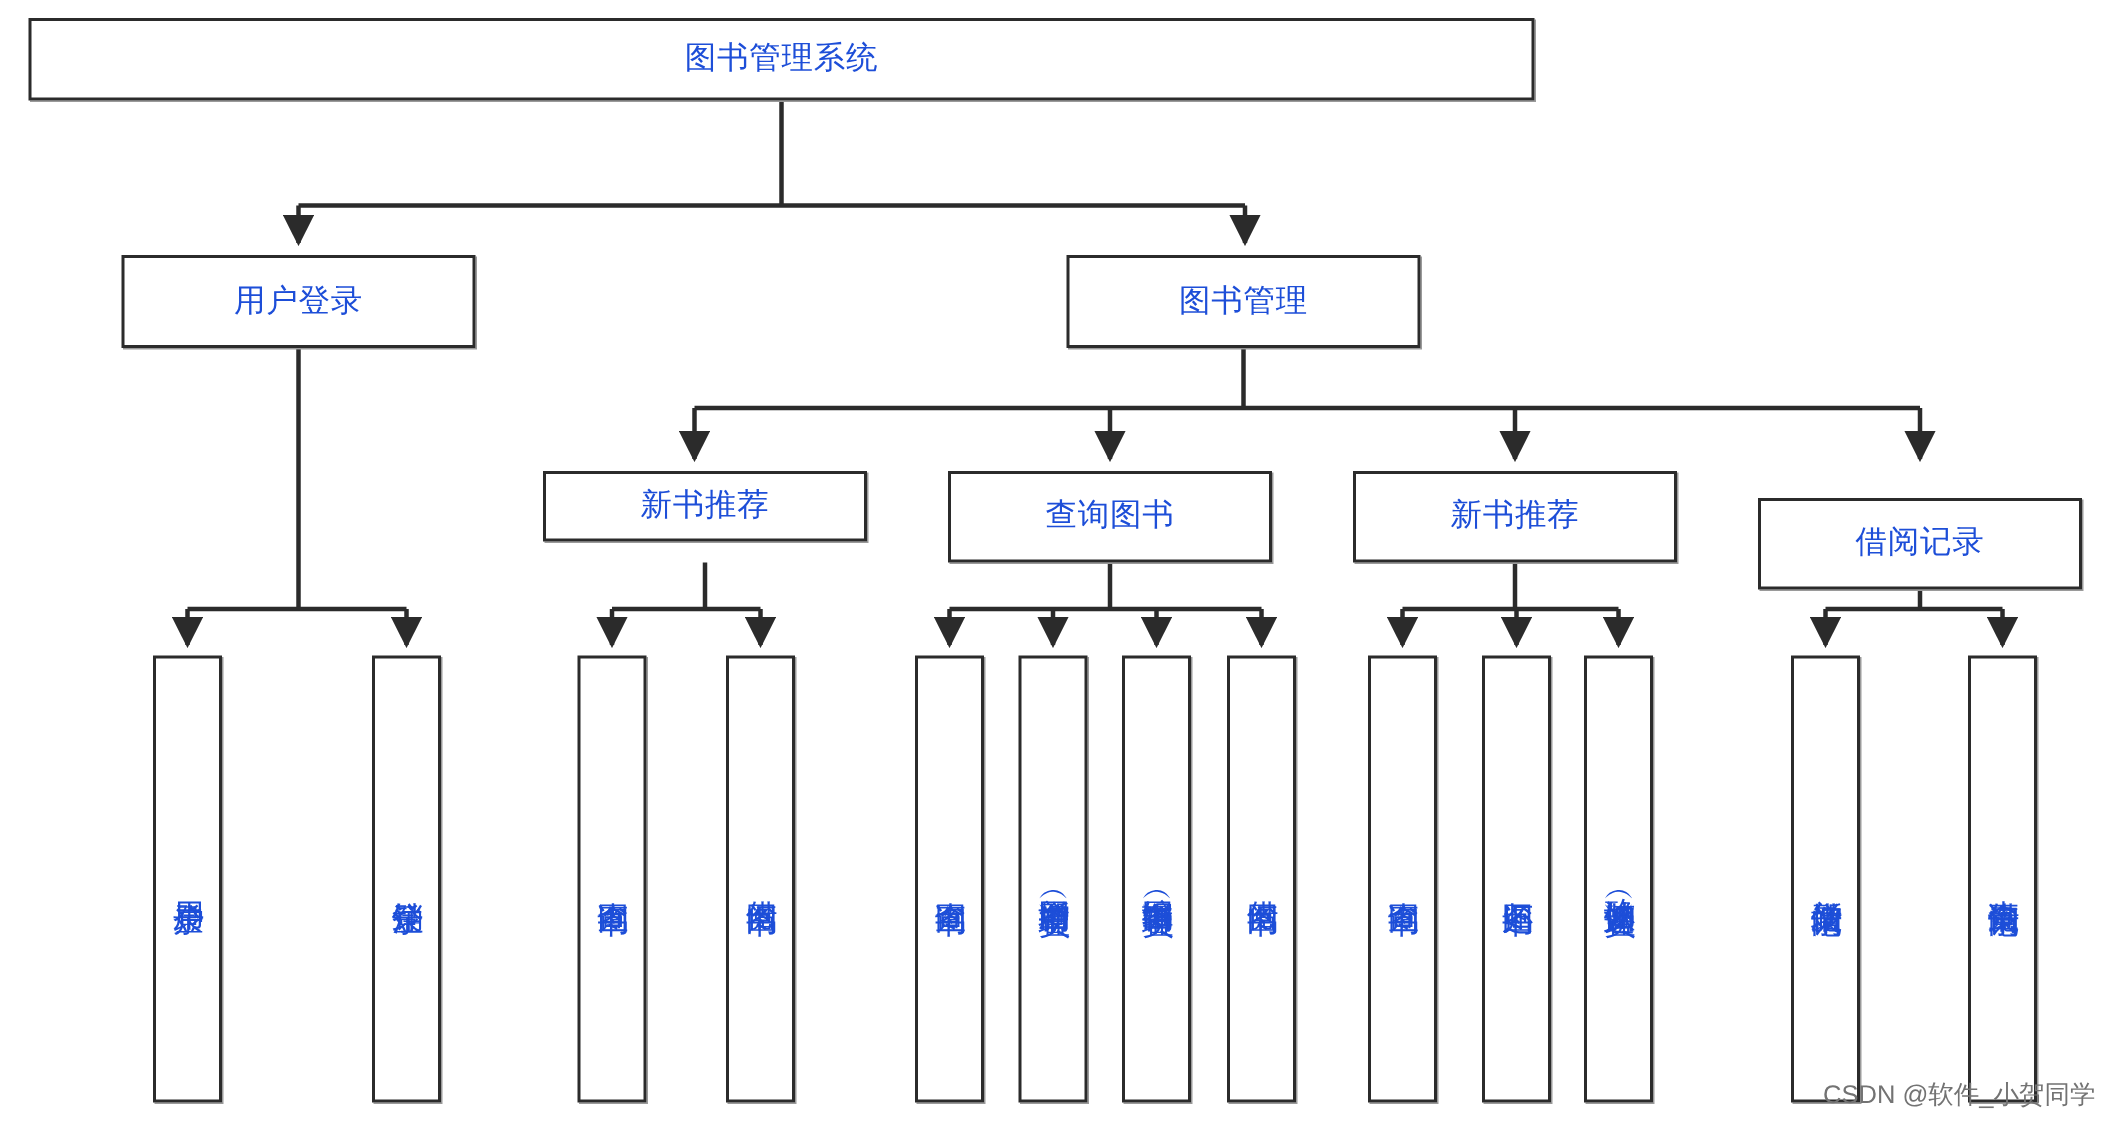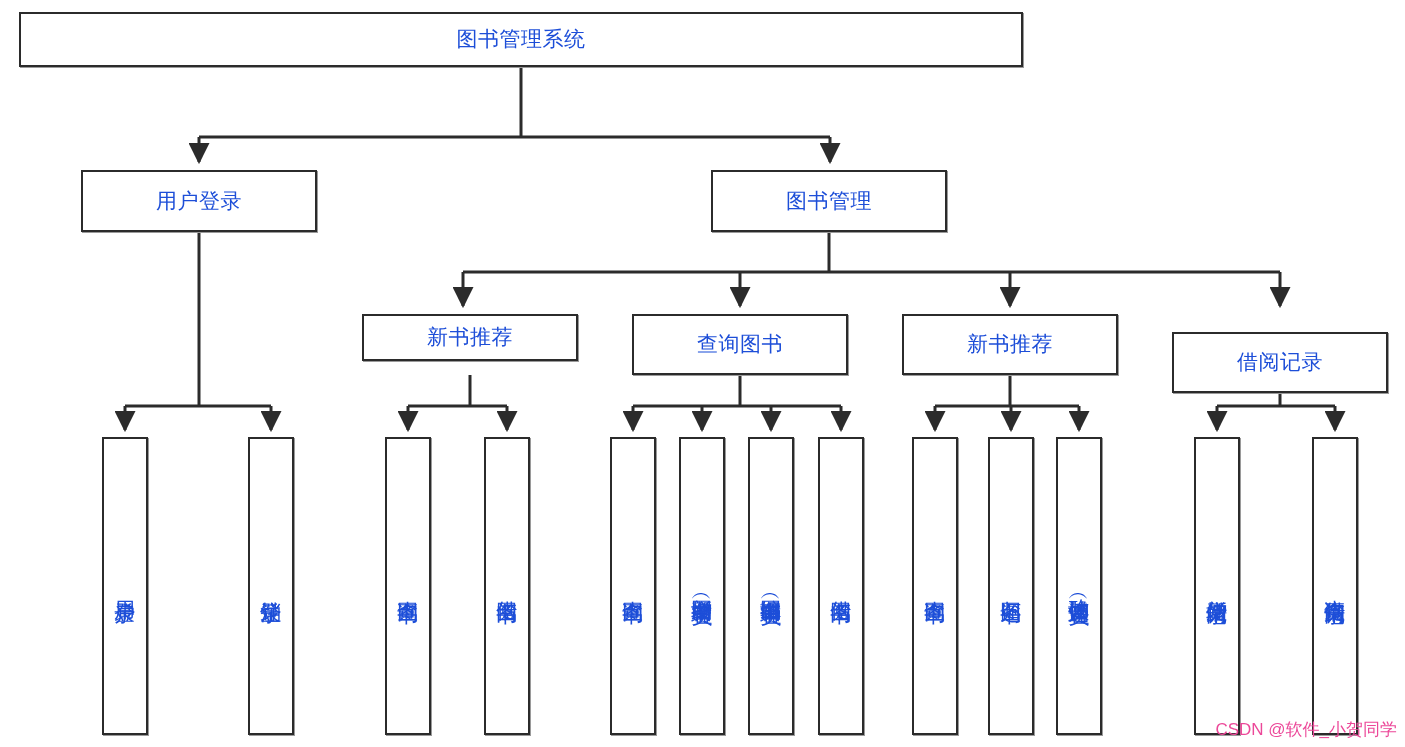--- a/index.html
+++ b/index.html
@@ -49,21 +49,21 @@
     text-orientation: upright;
     font-size: 21px;
     line-height: 1.22;
     letter-spacing: 1px;
   }
   .watermark {
     position: absolute;
     right: 8px;
     bottom: 6px;
     font-size: 17px;
-    color: #ec4899;
+    color: #737373;
     white-space: nowrap;
     z-index: 3;
     font-family: "Liberation Sans", "DejaVu Sans", sans-serif;
   }
 </style>
 </head>
 <body>
 
 <div id="canvas">
 

